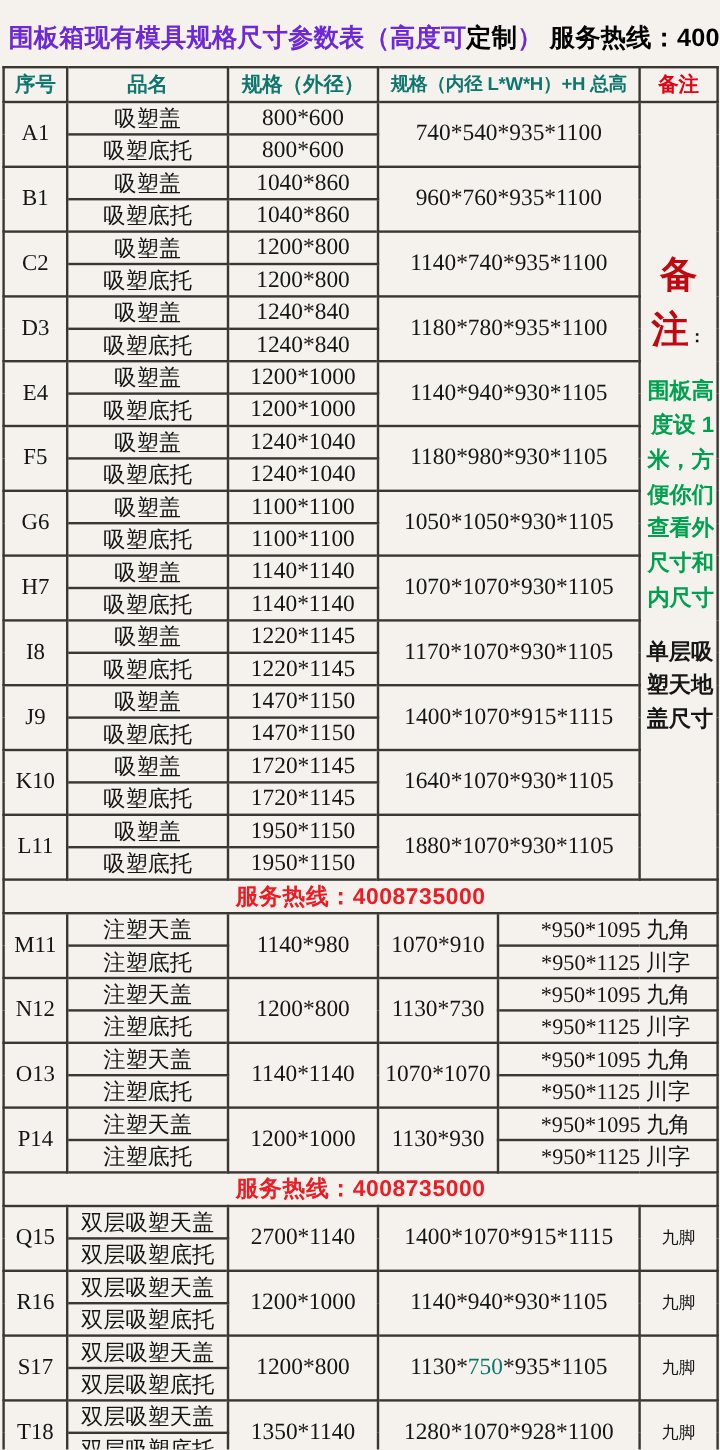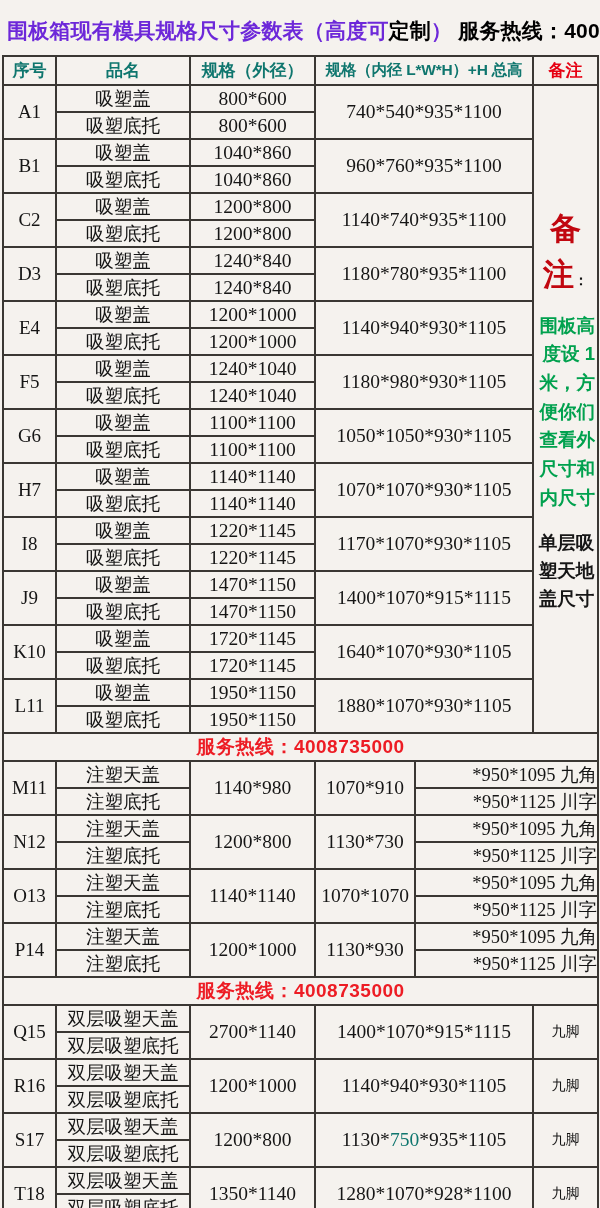--- a/index.html
+++ b/index.html
@@ -30,21 +30,21 @@
   th.inner-h{font-size:15.5px;letter-spacing:-0.2px;}
   th.red-h{color:#e60012;}
   tr.s1{height:25.5px;}
   tr.s2{height:26.4px;}
   tr.s3{height:24.6px;}
   tr.hot{height:23px;}
   td.c-id{font-size:19px;}
   td.c-name{font-size:18.5px;}
   td.c-num{font-size:19.5px;margin-top:48px;}
   td.c-inner{font-size:19.5px;text-align:center;padding-left:0;}
-  td.c-note{font-size:18.5px;text-align:right;padding-left:13px;}
+  td.c-note{font-size:18.5px;text-align:center;padding-left:13px;}
   td.c-foot{font-size:14px;}
   td.hotline{
     font-family:"Liberation Sans","DejaVu Sans",sans-serif;
     color:#ed1c24;font-weight:bold;font-size:19px;letter-spacing:0.5px;
   }
   td.remark{vertical-align:middle;padding:2px 2px;}
   .rk-big{
     font-family:"Liberation Sans","DejaVu Sans",sans-serif;
     color:#c1070f;font-size:31px;font-weight:bold;line-height:1.5;text-align:center;
   }

